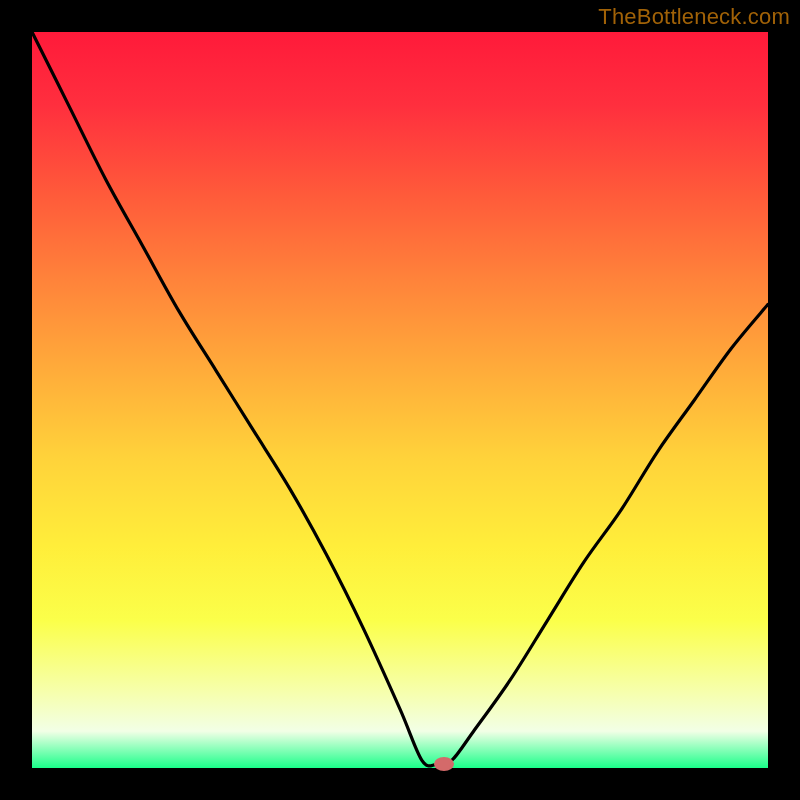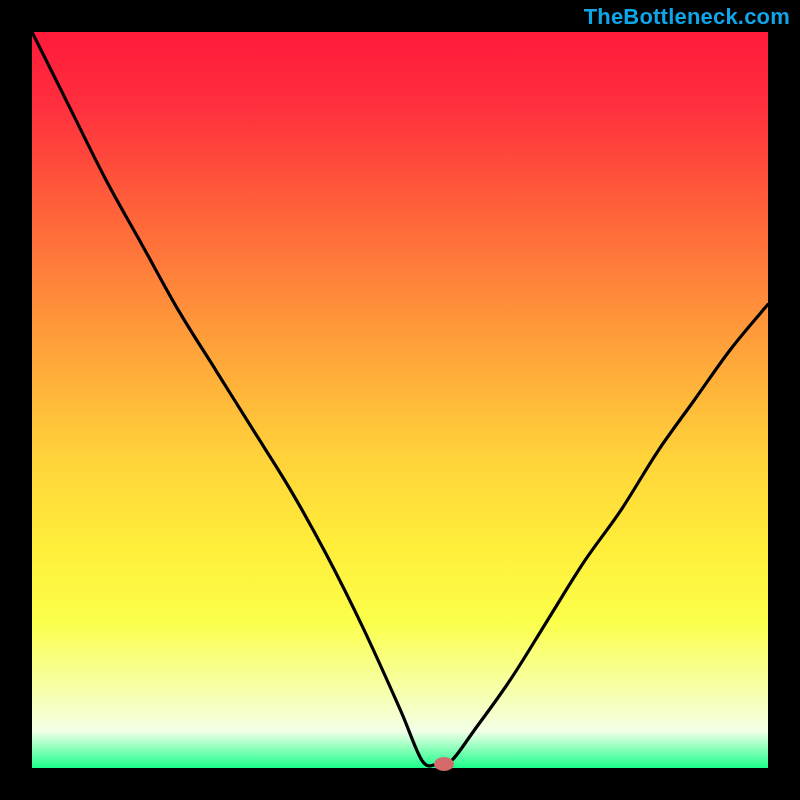--- a/index.html
+++ b/index.html
@@ -14,23 +14,23 @@
   .frame {
     position: relative;
     width: 800px;
     height: 800px;
     background: #000;
   }
   .watermark {
     position: absolute;
     top: 4px;
     right: 10px;
-    color: #0ea5e9;
+    color: #a16207;
     font-size: 22px;
-    font-weight: 700;
+    font-weight: 400;
     letter-spacing: 0.2px;
     z-index: 20;
   }
   .plot-area {
     position: absolute;
     left: 32px;
     top: 32px;
     width: 736px;
     height: 736px;
     background: linear-gradient(

